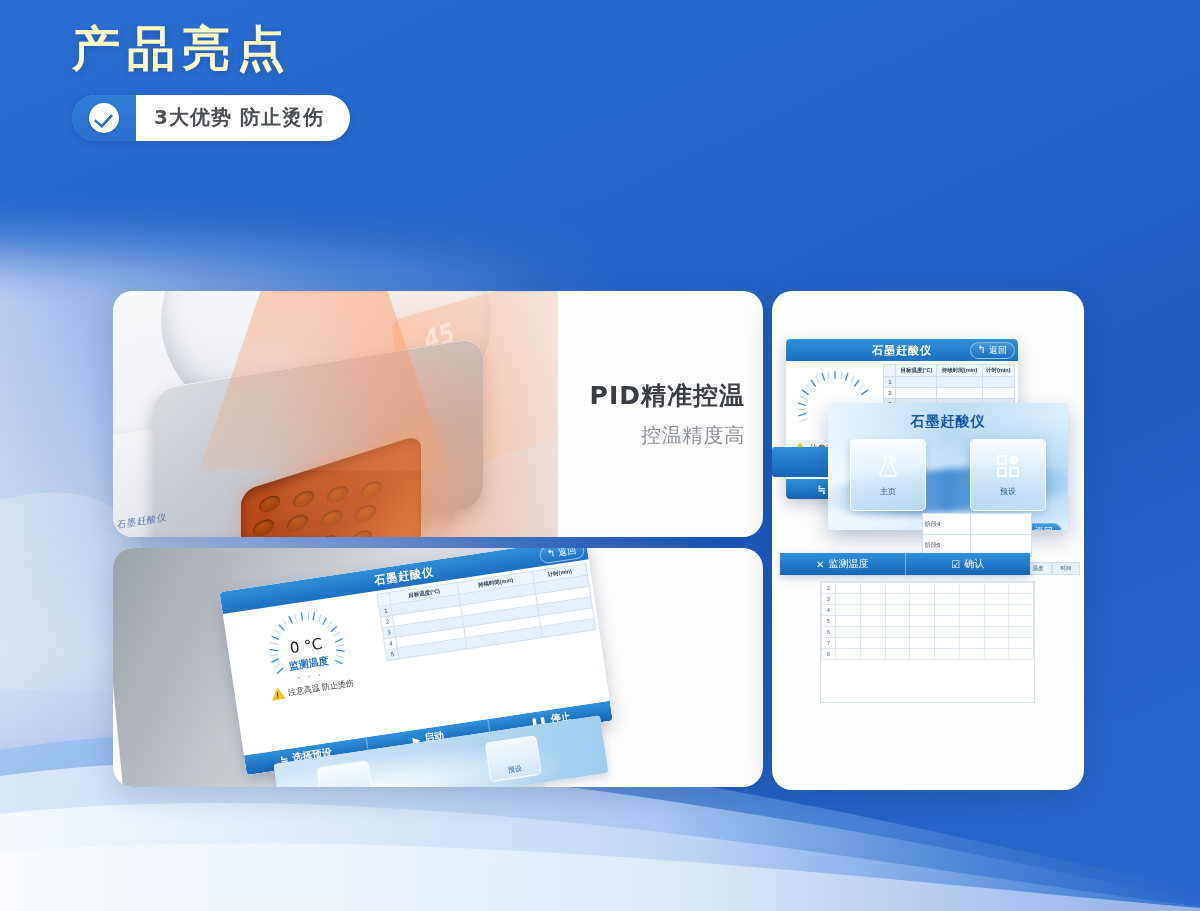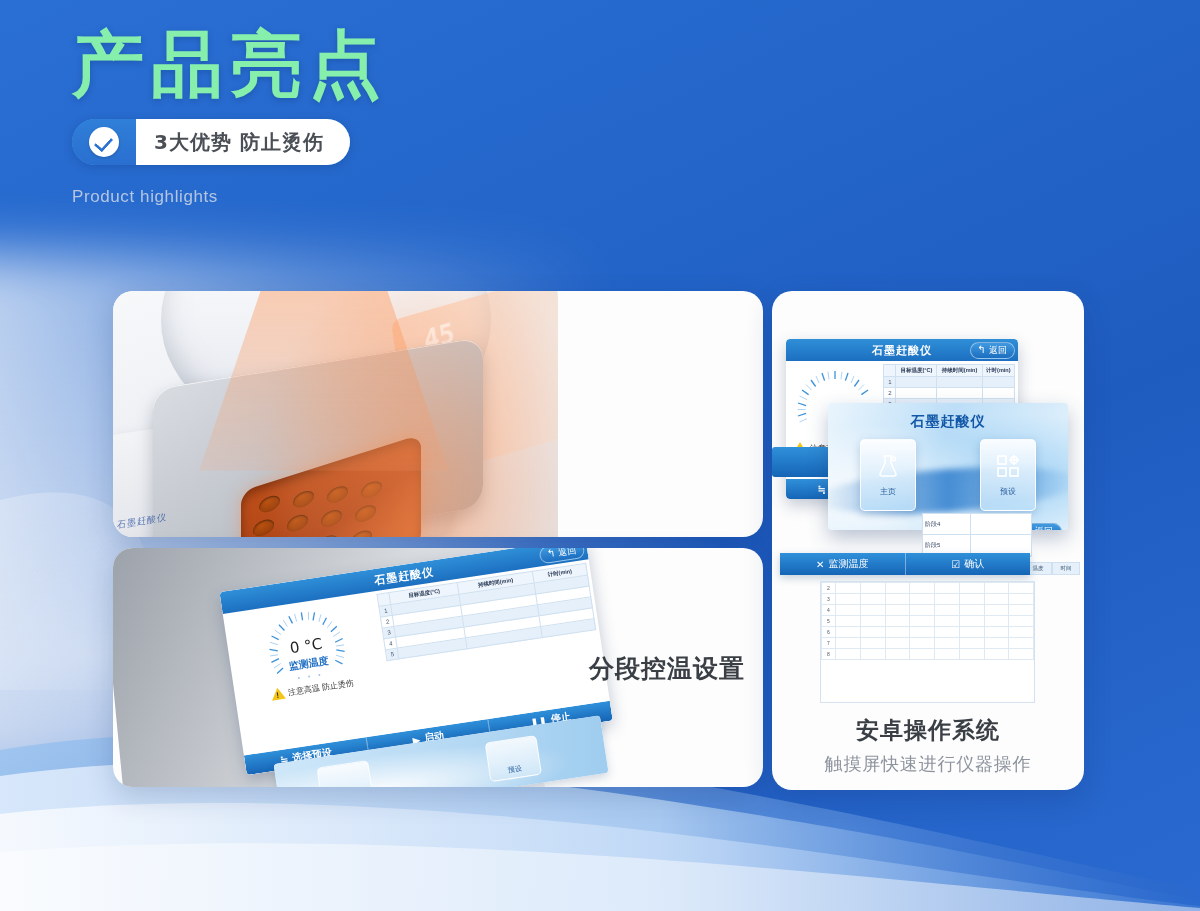--- a/index.html
+++ b/index.html
@@ -22,22 +22,22 @@
     position:absolute; left:-10%; top:28%; width:70%; height:58%;
     background:linear-gradient(100deg, rgba(255,255,255,.85) 0%, rgba(255,255,255,.30) 45%, rgba(255,255,255,0) 78%);
     filter:blur(28px);
   }
   .wave{ position:absolute; left:0; width:100%; }
   .wave svg{ display:block; width:100%; height:100%; }
 
   
   .header{ position:absolute; left:72px; top:28px; width:620px; }
   .title{
-    font-family:Liberation Sans, sans-serif;
-    font-size:72px; font-weight:700; color:#86efac;
+    font-family:Liberation Mono, monospace;
+    font-size:48px; font-weight:700; color:#fef9c3;
     letter-spacing:7px; line-height:1.02;
     text-shadow:0 2px 6px rgba(9,40,96,.28);
   }
   .badge{
     margin-top:18px; display:inline-flex; align-items:stretch;
     height:46px; border-radius:23px;
     background:#3ba0e8;
     box-shadow:0 2px 10px rgba(8,36,92,.22);
   }
   .badge-ico{
@@ -269,21 +269,21 @@
     content:""; position:absolute; left:-5%; top:52%; width:110%; height:34%;
     background:linear-gradient(95deg, rgba(45,125,205,.0), rgba(45,125,205,.85), rgba(45,125,205,.0));
     border-radius:50%; filter:blur(3px); transform:rotate(-4deg);
   }
   .dialog .dt{
     position:relative; text-align:center; margin-top:10px;
     font-size:14px; font-weight:700; color:#1257a8; letter-spacing:1px;
   }
   .dialog .dbtns{ position:relative; display:flex; justify-content:space-around; margin-top:8px; }
   .dialog .dbtn{
-    width:56px; height:72px; border-radius:5px;
+    width:76px; height:72px; border-radius:5px;
     background:linear-gradient(180deg,rgba(255,255,255,.92),rgba(186,222,248,.9));
     border:1px solid rgba(255,255,255,.9);
     box-shadow:0 3px 8px rgba(40,90,150,.25);
     display:flex; flex-direction:column; align-items:center; justify-content:center; gap:8px;
   }
   .dialog .dbtn .lbl{ font-size:8px; color:#2a5f9e; }
   .dialog .backbtn{
     position:absolute; right:6px; bottom:-10px; height:17px; padding:0 8px;
     background:linear-gradient(180deg,#3f9ae0,#1c6ec0); border-radius:9px;
     color:#fff; font-size:9px; display:flex; align-items:center; gap:3px;
@@ -368,21 +368,20 @@
 <div class="header">
   <div class="title">产品亮点</div>
 
   <div class="badge">
     <div class="badge-ico">
       <span class="check-circle"></span>
     </div>
     <div class="badge-txt">3大优势 防止烫伤</div>
   </div>
 
-  <div class="subtitle">Product highlights</div>
 </div>
 
 <div class="card" id="card-pid">
   <div class="card-inner">
     <div class="photo">
       <div class="room"></div>
       <div class="bowl"></div>
       <div class="digits">
         <span class="d1">45</span>
         <span class="d2">50</span>
@@ -402,20 +401,24 @@
             <i style="left:64px;top:62px"></i>
               <i style="left:98px;top:68px"></i>
           </div>
         </div>
       </div>
       <div class="hotglow"></div>
       <div class="cone"></div>
       <div class="label">石墨赶酸仪</div>
     </div>
 
+    <div class="card-text">
+      <div class="h">PID精准控温</div>
+      <div class="s">控温精度高</div>
+    </div>
   </div>
 </div>
 
 <div class="card" id="card-seg">
   <div class="card-inner">
     <div class="tiltwrap">
       <div class="panelbg"></div>
 
       <div class="screen">
         <div class="scr-head">
@@ -542,21 +545,20 @@
       <div class="homebar">
         <div class="wv"></div>
         <div class="tile t1"></div>
         <div class="tile t2">
             <span>预设</span>
           </div>
       </div>
     </div>
 
     <div class="card-text">
-      <div class="h">分段控温设置</div>
     </div>
   </div>
 </div>
 
 <div class="card" id="card-android">
   <div class="card-inner">
 
     <div class="screen scrA">
       <div class="scr-head">
         <span class="t">石墨赶酸仪</span>
@@ -783,18 +785,14 @@
               <td></td>
               <td></td>
               <td></td>
               <td></td>
               <td></td>
             </tr>
       </tbody>
         </table>
     </div>
 
-    <div class="card-text">
-      <div class="h">安卓操作系统</div>
-      <div class="s">触摸屏快速进行仪器操作</div>
-    </div>
   </div>
 </div>
 
 </body></html>

